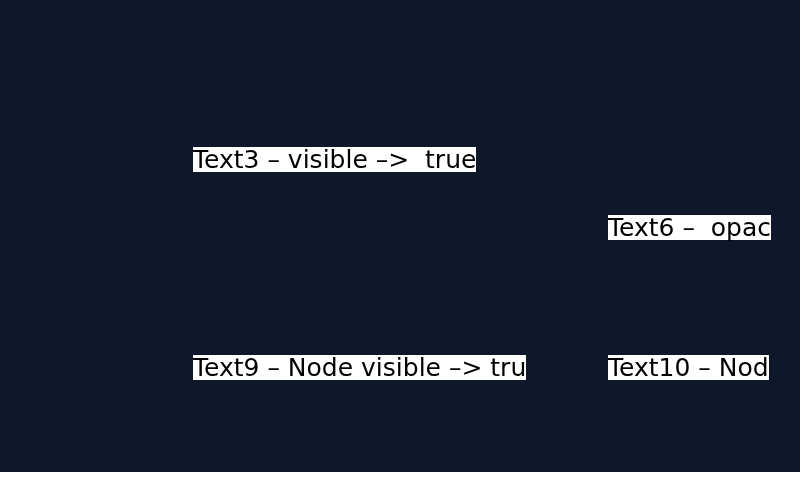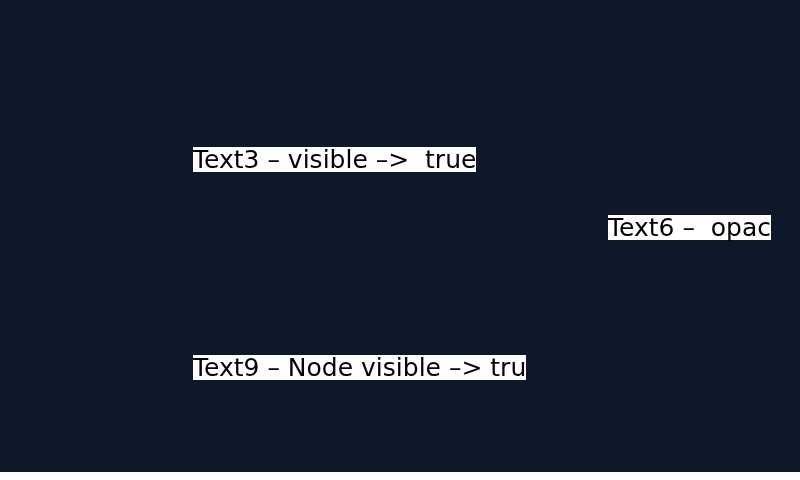--- a/index.html
+++ b/index.html
@@ -47,16 +47,17 @@
 <body>
 
 <div id="canvas">
 
   <div class="text-item layer-base row1 col1">Text3 – visible –&gt;  true</div>
 
   <div class="text-item layer-over row2 col2">Text6 –  opac</div>
 
   <div class="text-item layer-base row3 col1">Text9 – Node visible –&gt; tru</div>
 
+  <div class="text-item layer-over row3 col2">Text10 – Nod</div>
 
 
 
 </div>
 
 </body></html>

